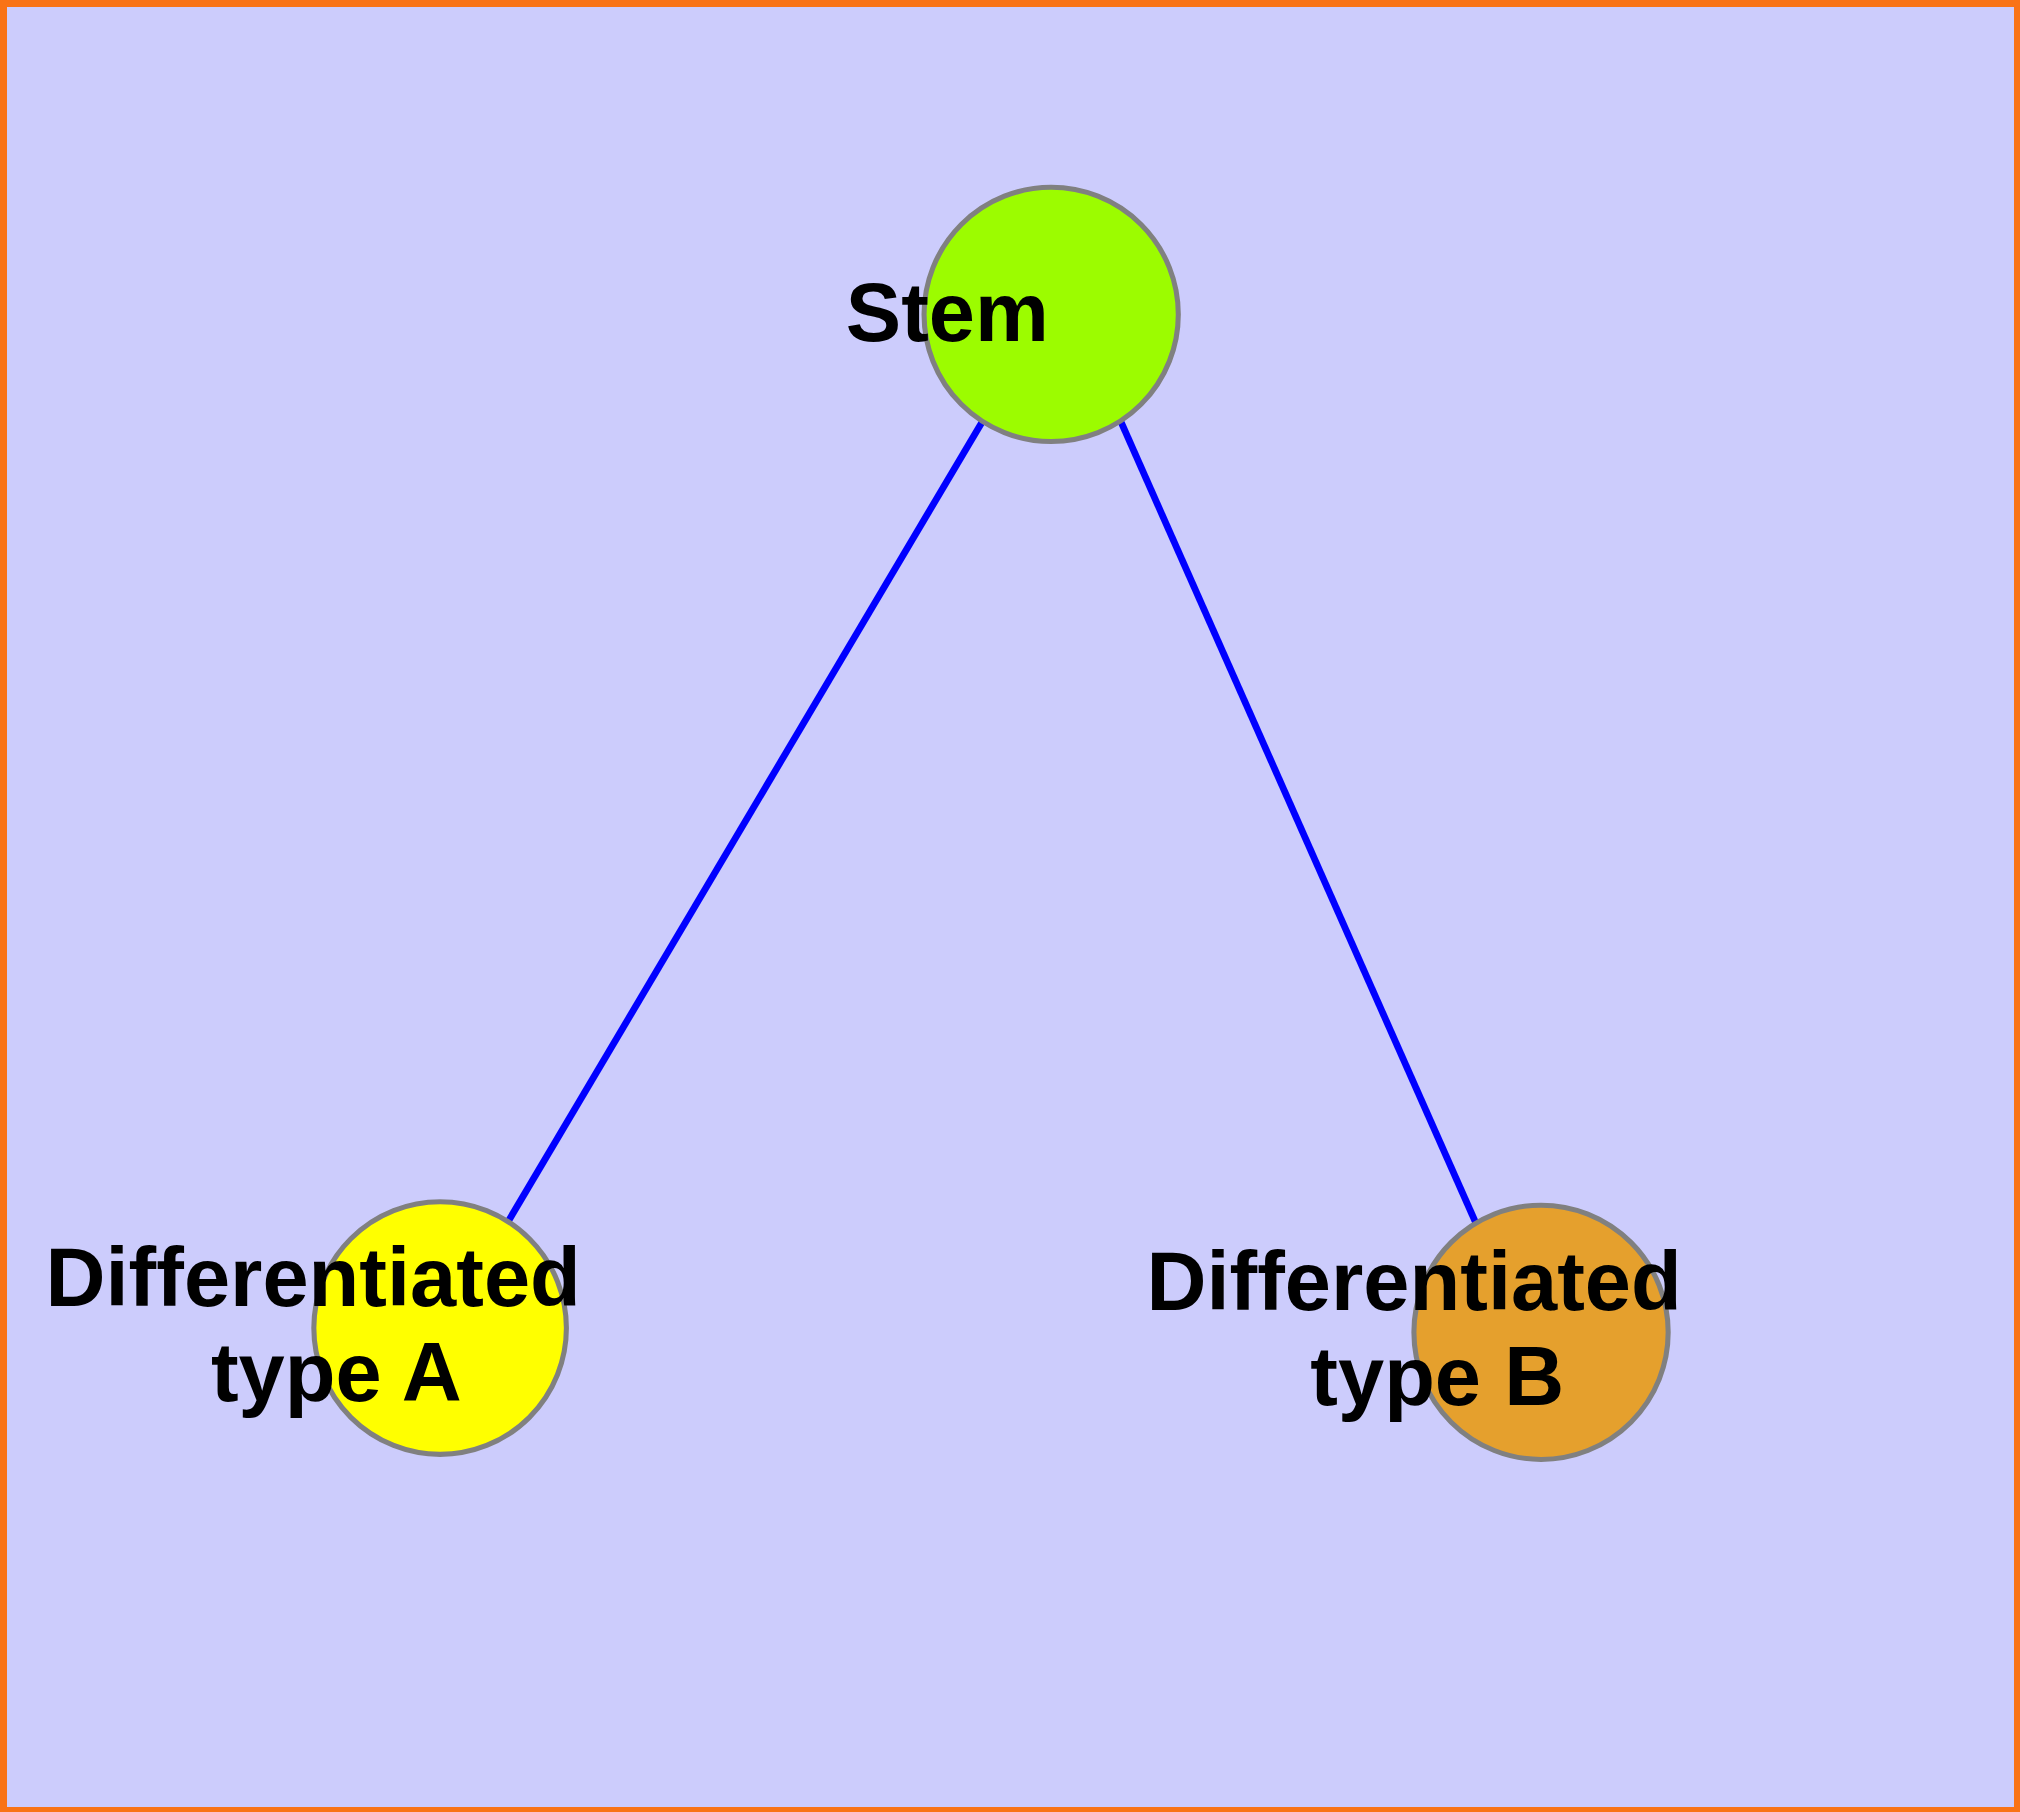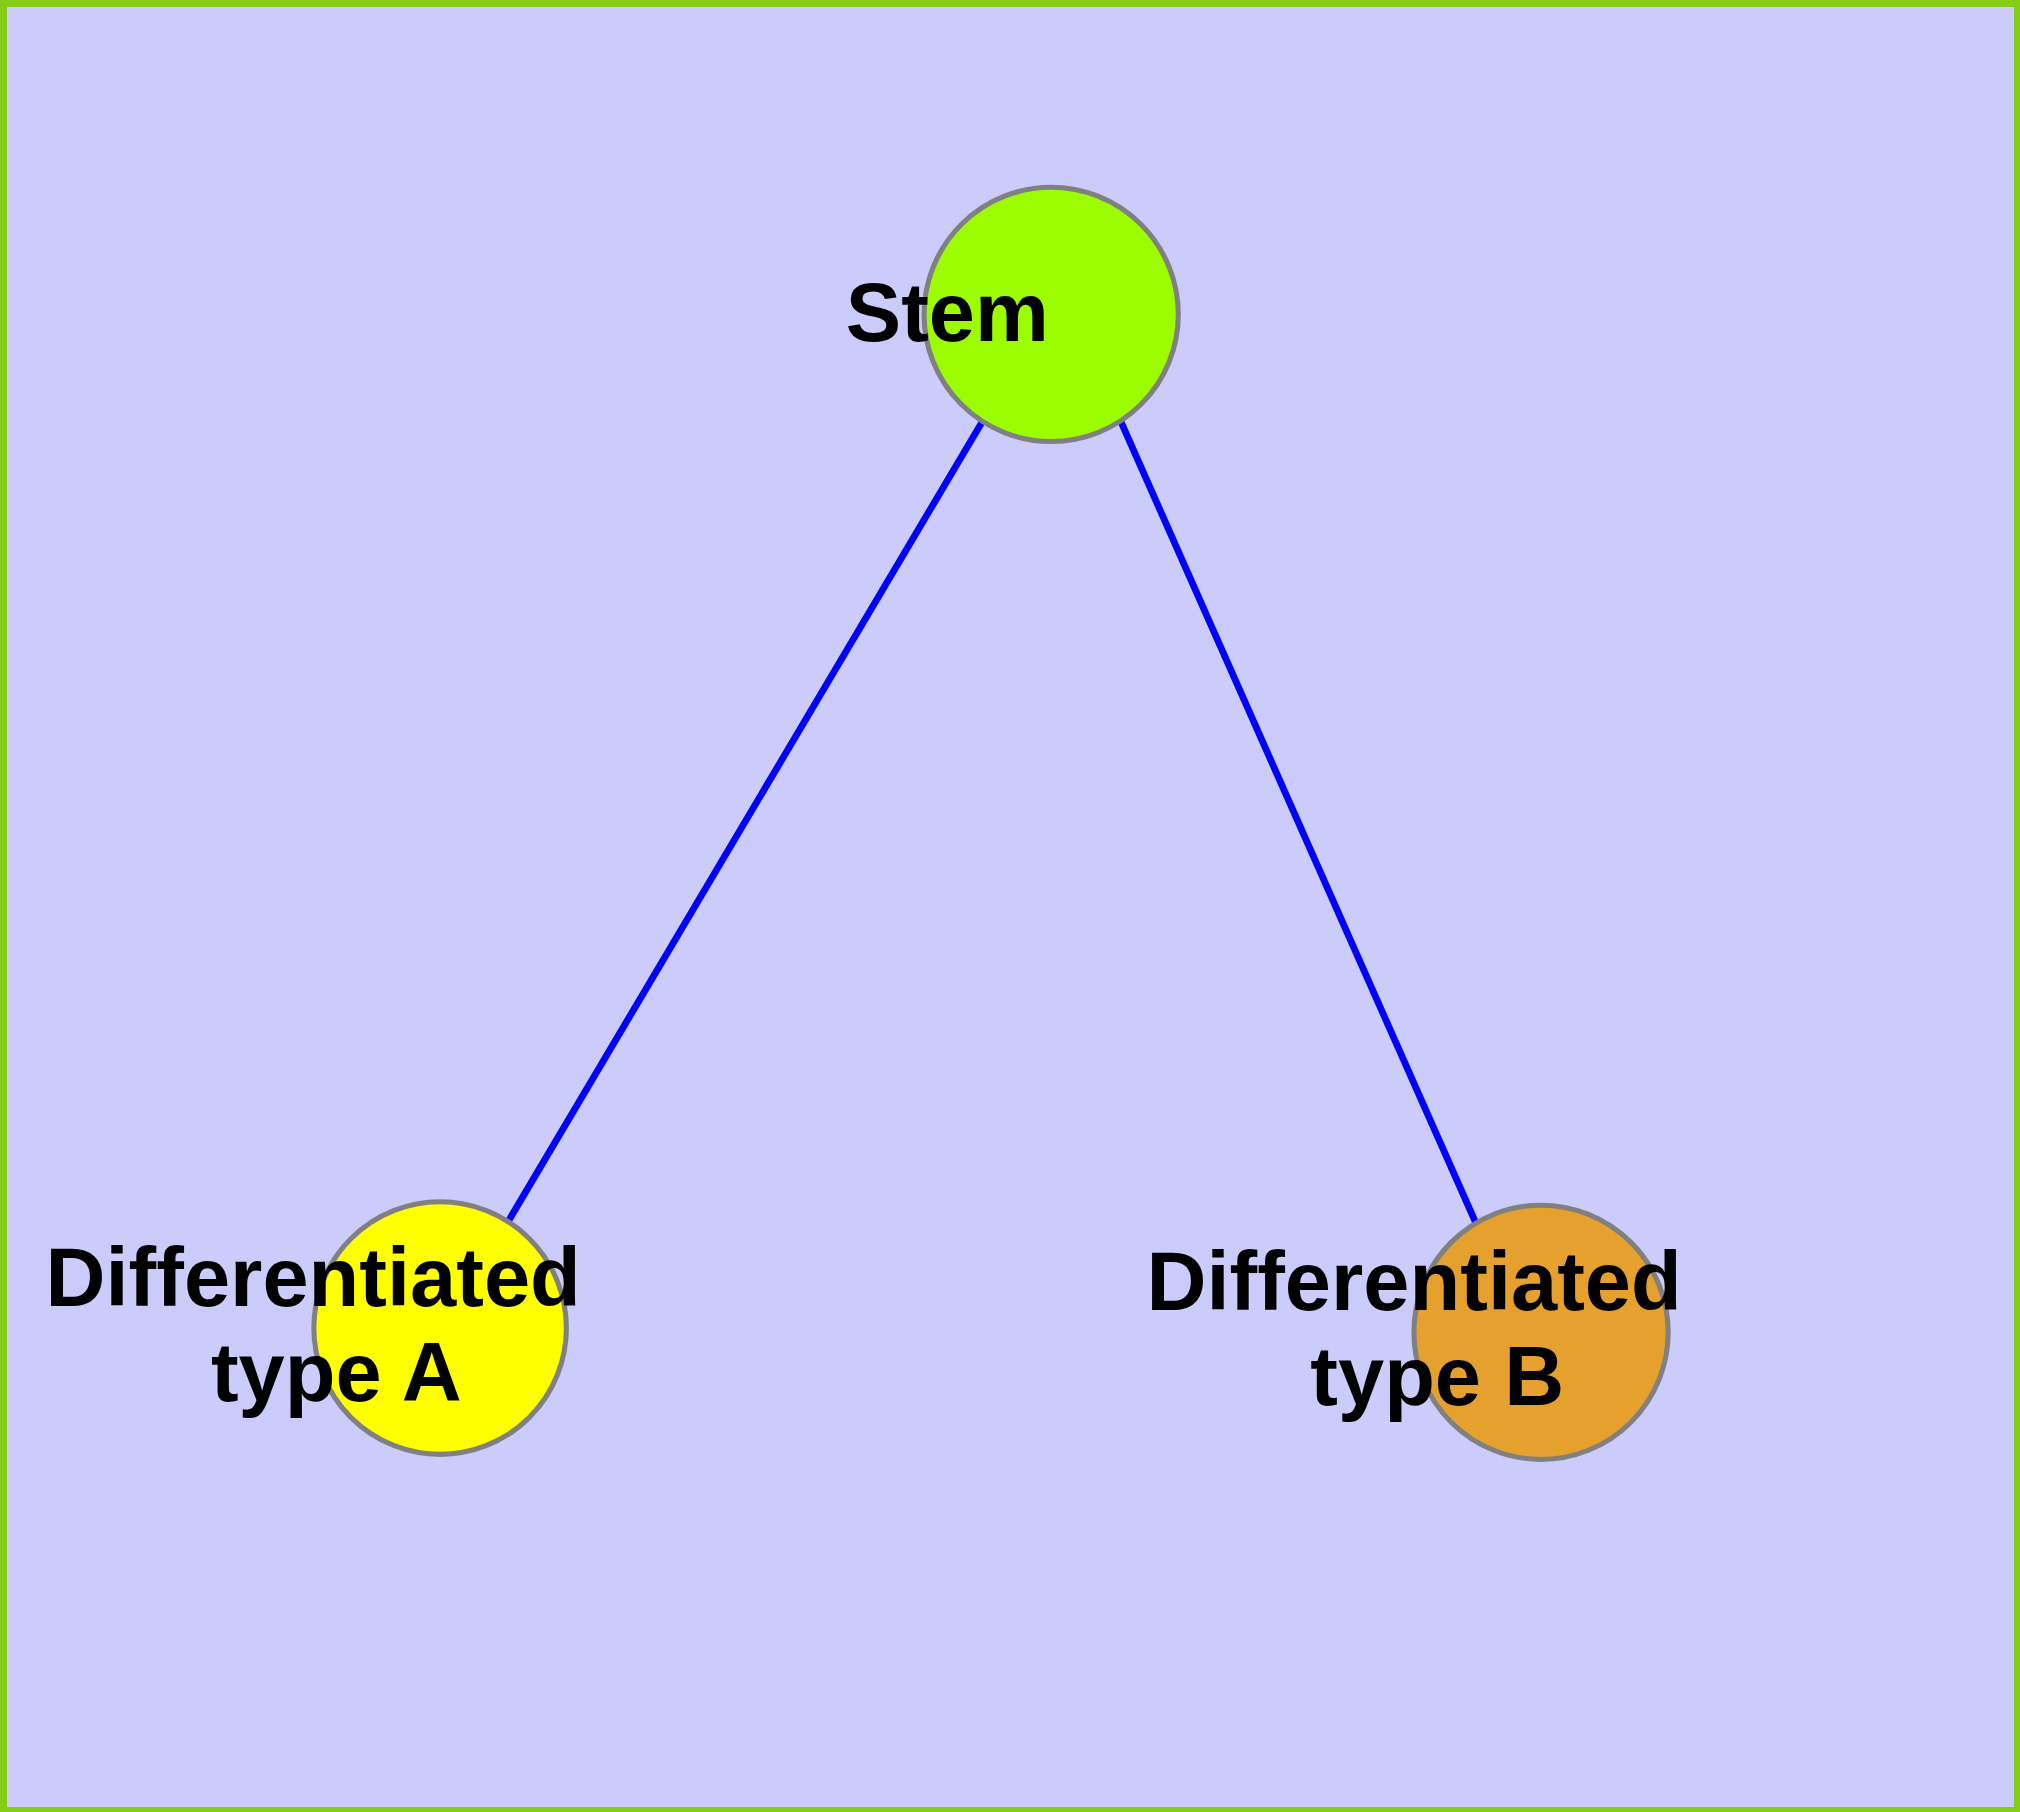--- a/index.html
+++ b/index.html
@@ -5,21 +5,21 @@
 <style>
   html, body {
     margin: 0;
     padding: 0;
     background: #ffffff;
   }
   #canvas {
     position: relative;
     width: 2021px;
     height: 1812px;
-    background: #84cc16;
+    background: #f97316;
     overflow: hidden;
     font-family: "Liberation Sans", "DejaVu Sans", sans-serif;
   }
   #plot-area {
     position: absolute;
     left: 6.8px;
     top: 6.8px;
     width: 2007px;
     height: 1800px;
     background: #ccccfc;

